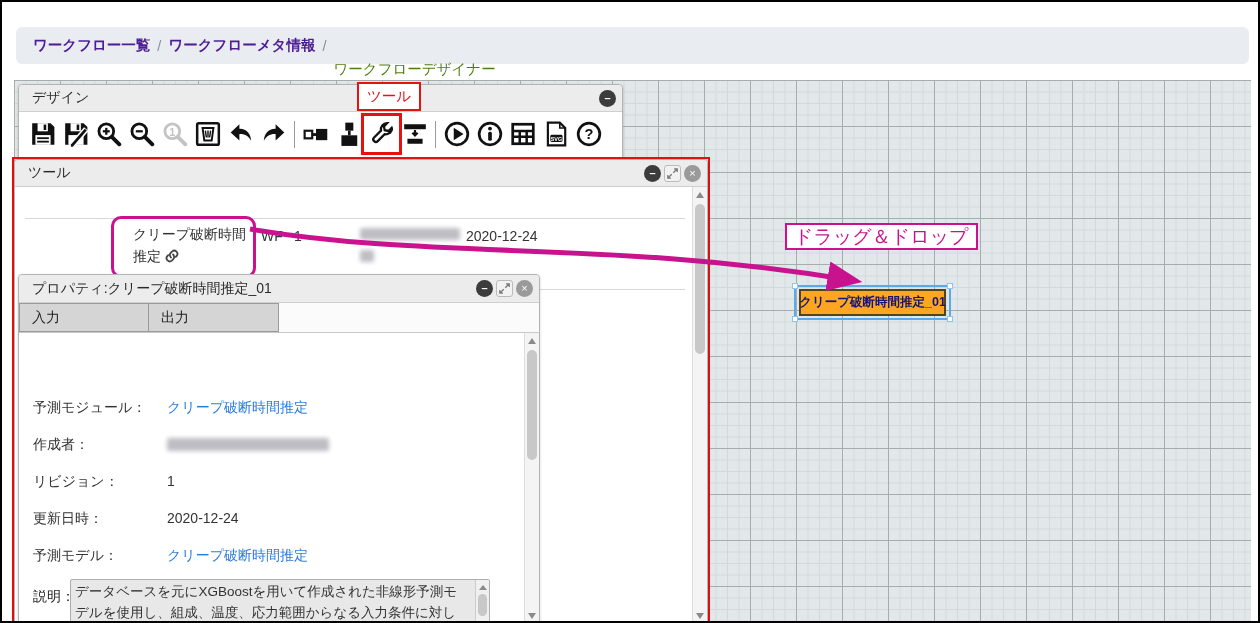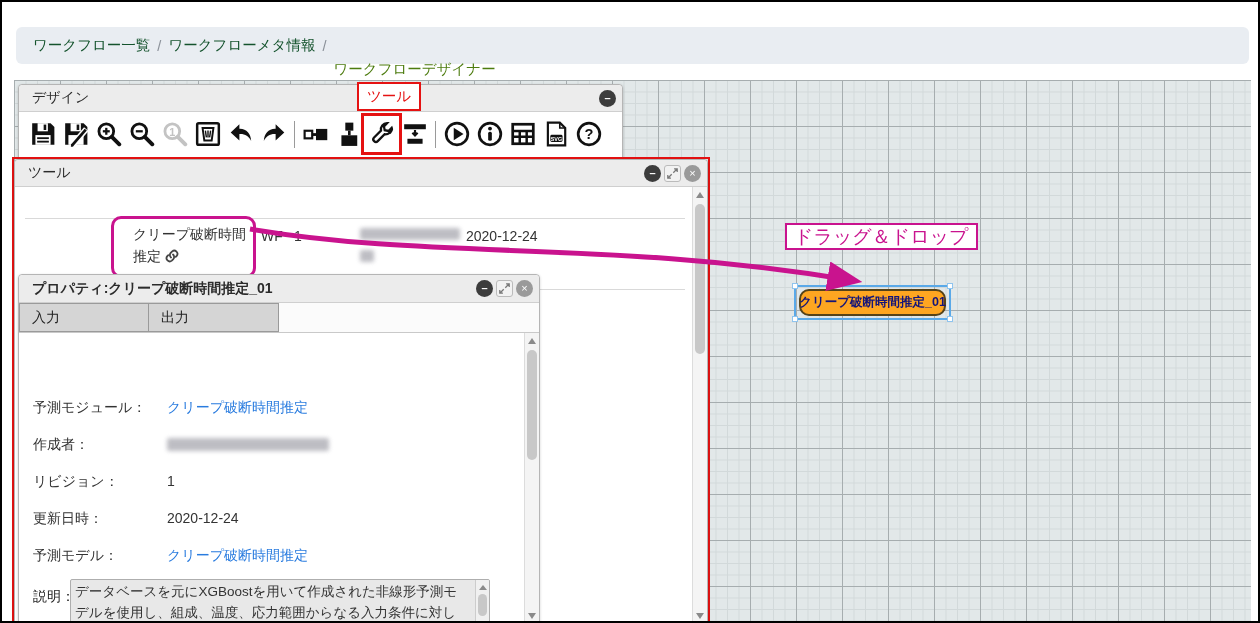--- a/index.html
+++ b/index.html
@@ -2,21 +2,21 @@
 <html><head>
 <meta charset="utf-8">
 <style>
   html,body{margin:0;padding:0;background:#fff;}
   *{box-sizing:border-box;}
   #screen{position:relative;width:1260px;height:623px;border:2px solid #000;background:#fff;
           overflow:hidden;font-family:"Liberation Sans","DejaVu Sans",sans-serif;color:#222;}
   
   .breadcrumb{position:absolute;left:14px;top:25px;width:1233px;height:37px;background:#e9edf2;
               border-radius:6px;display:flex;align-items:center;padding-left:17px;font-size:14.5px;}
-  .bc-link{color:#14532d;cursor:pointer;}
+  .bc-link{color:#4c1d95;cursor:pointer;font-weight:bold;}
   .bc-sep{color:#8a9098;margin:0 7px;}
   .bc-current{color:#4d7c0f;margin-top:48px;}
   
   .canvas{position:absolute;left:12px;top:78px;width:1237px;height:542px;background-color:#e2e8e9;
     background-image:
       linear-gradient(#a6adaf 1px,transparent 1px),
       linear-gradient(90deg,#a6adaf 1px,transparent 1px),
       linear-gradient(#d2d9da 1px,transparent 1px),
       linear-gradient(90deg,#d2d9da 1px,transparent 1px);
     background-size:46px 46px,46px 46px,11.5px 11.5px,11.5px 11.5px;}
@@ -80,21 +80,21 @@
             padding:1px 20px 0 4px;color:#333;position:absolute;}
   .desc-scroll{width:14px;background:#f0f0f0;border-left:1px solid #ccc;}
   
   #dragdrop-callout{position:absolute;left:783px;top:221px;min-width:116px;height:27px;background:#fff;
     border:2px solid #c9138e;color:#c9138e;font-size:19px;display:flex;align-items:center;
     justify-content:center;padding:0 7px;z-index:40;}
   #node-selection{position:absolute;left:792px;top:283px;width:157px;height:35px;
     border:2px solid #5aa9e8;z-index:12;}
   .handle{position:absolute;width:6px;height:6px;background:#fff;border:1px solid #8fc4ee;}
   #wf-node{position:absolute;left:797px;top:287px;width:147px;height:27px;background:#fea621;
-    border:2px solid #55431a;border-radius:10px;display:flex;align-items:center;justify-content:center;
+    border:2px solid #55431a;border-radius:0;display:flex;align-items:center;justify-content:center;
     font-size:12.5px;font-weight:bold;color:#14157a;z-index:13;cursor:pointer;white-space:nowrap;}
   #arrow-overlay{position:absolute;left:0;top:0;width:1260px;height:623px;z-index:50;pointer-events:none;}
 </style>
 </head>
 <body>
 
 <div id="screen">
 
   <div class="breadcrumb">
       <span class="bc-link">ワークフロー一覧</span>
@@ -285,21 +285,21 @@
       <div class="vscroll">
         <span class="arr up"></span>
         <span class="vthumb" style="top:17px;height:150px"></span>
         <span class="arr down"></span>
       </div>
     </div>
   </div>
 
   <div class="panel" id="prop-panel">
     <div class="panel-header prop-header">
-      <span class="panel-title" style="font-weight:bold">プロパティ:クリープ破断時間推定_01</span>
+      <span class="panel-title" style="font-weight:normal">プロパティ:クリープ破断時間推定_01</span>
       <span class="win-btns">
         <span class="wbtn min">–</span>
         <span class="wbtn max">
           <svg width="11" height="11" viewBox="0 0 14 14">
               <path d="M9 1h4v4M13 1L8 6M5 13H1V9M1 13l5-5" stroke="#777" stroke-width="1.6" fill="none"></path>
             </svg>
         </span>
         <span class="wbtn close">×</span>
       </span>
     </div>

